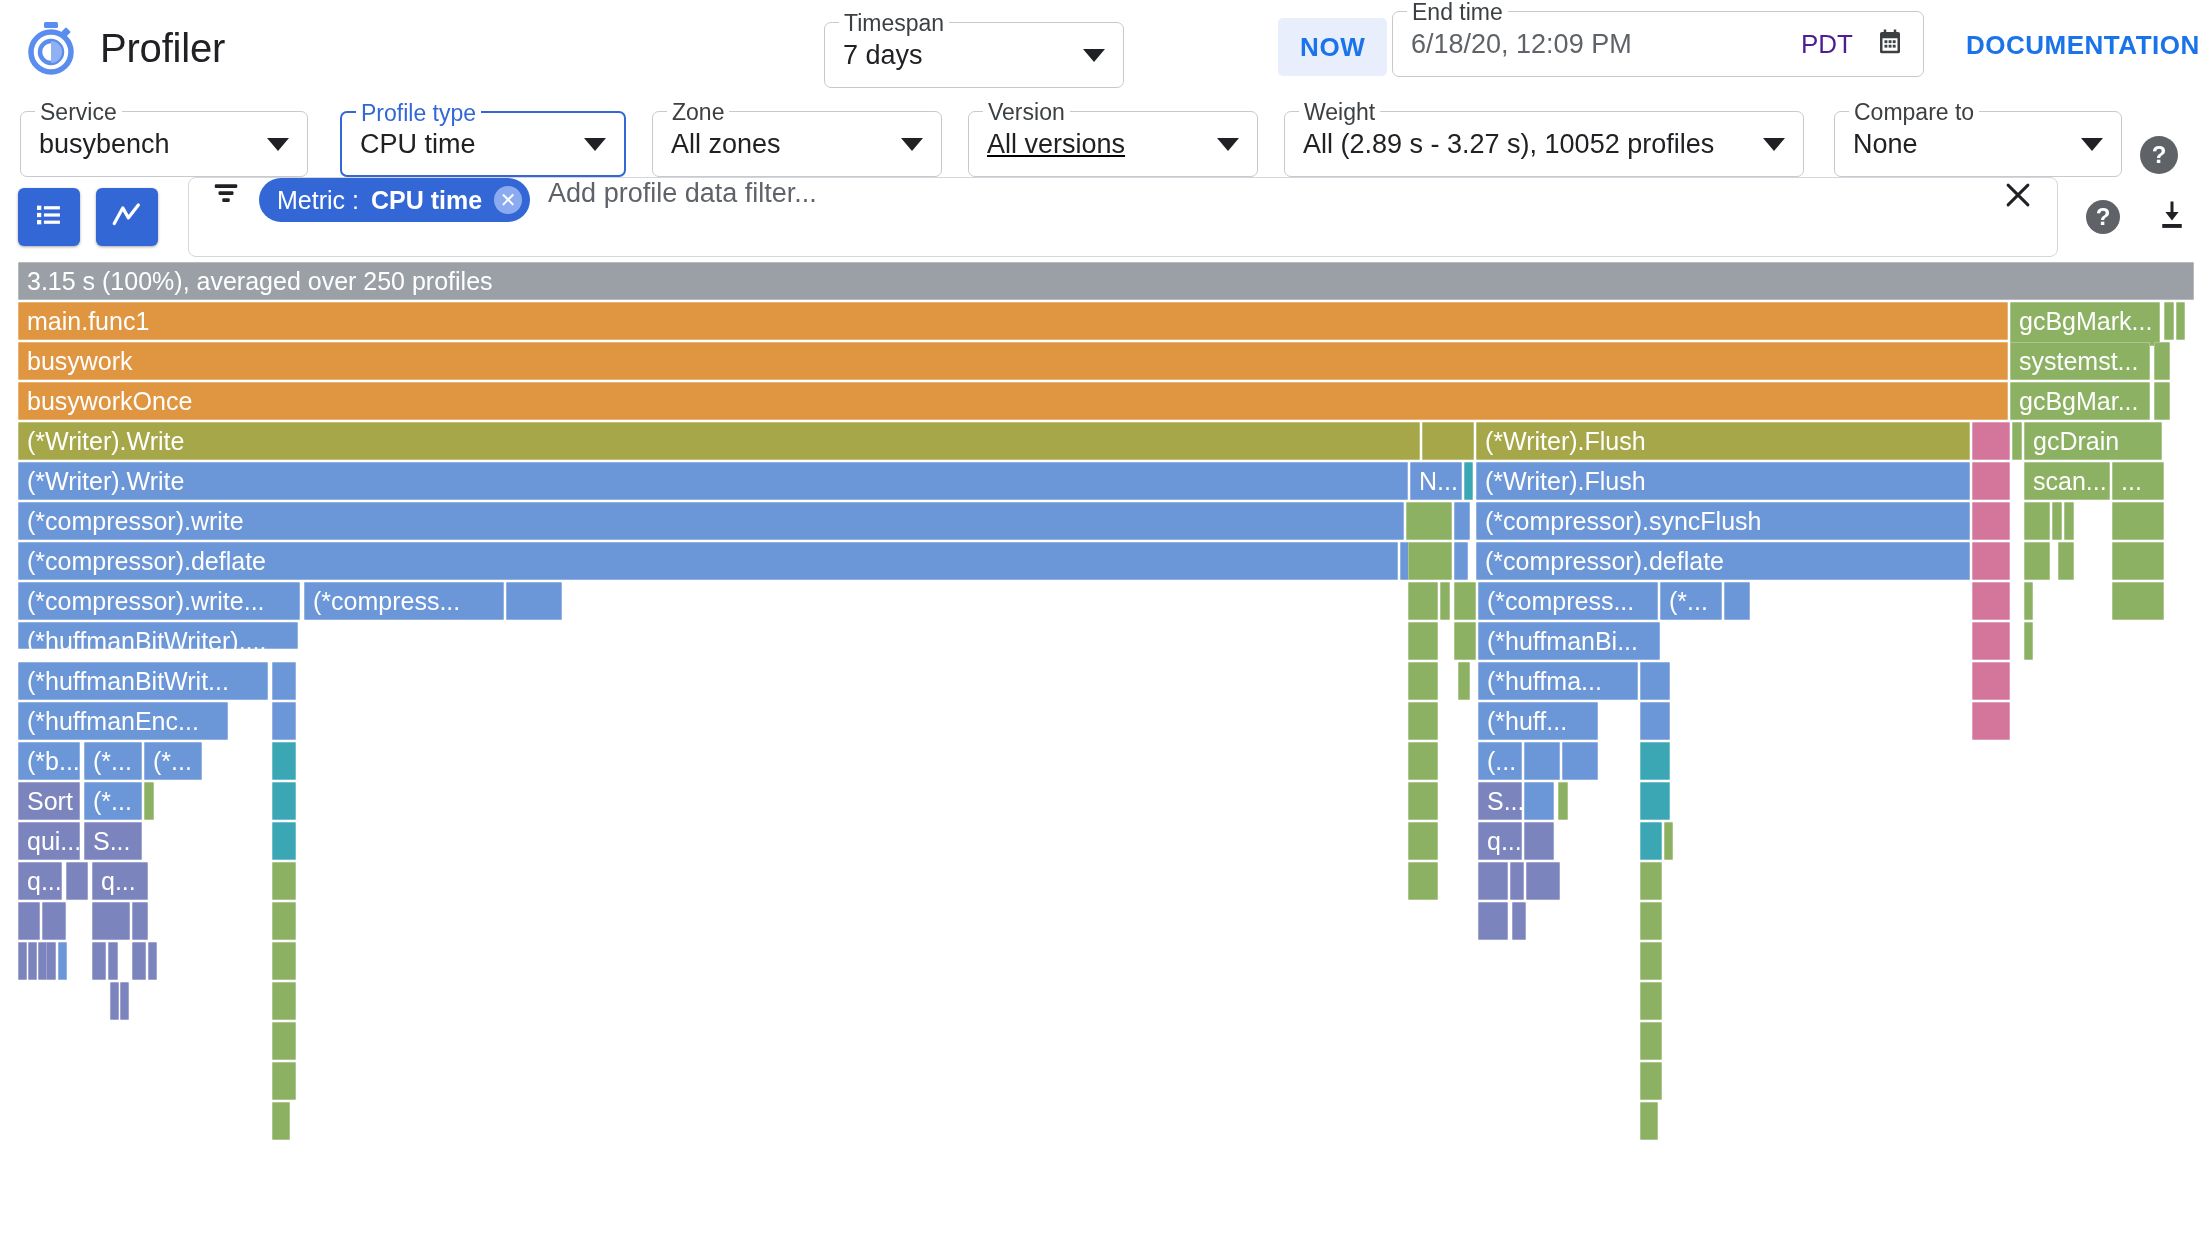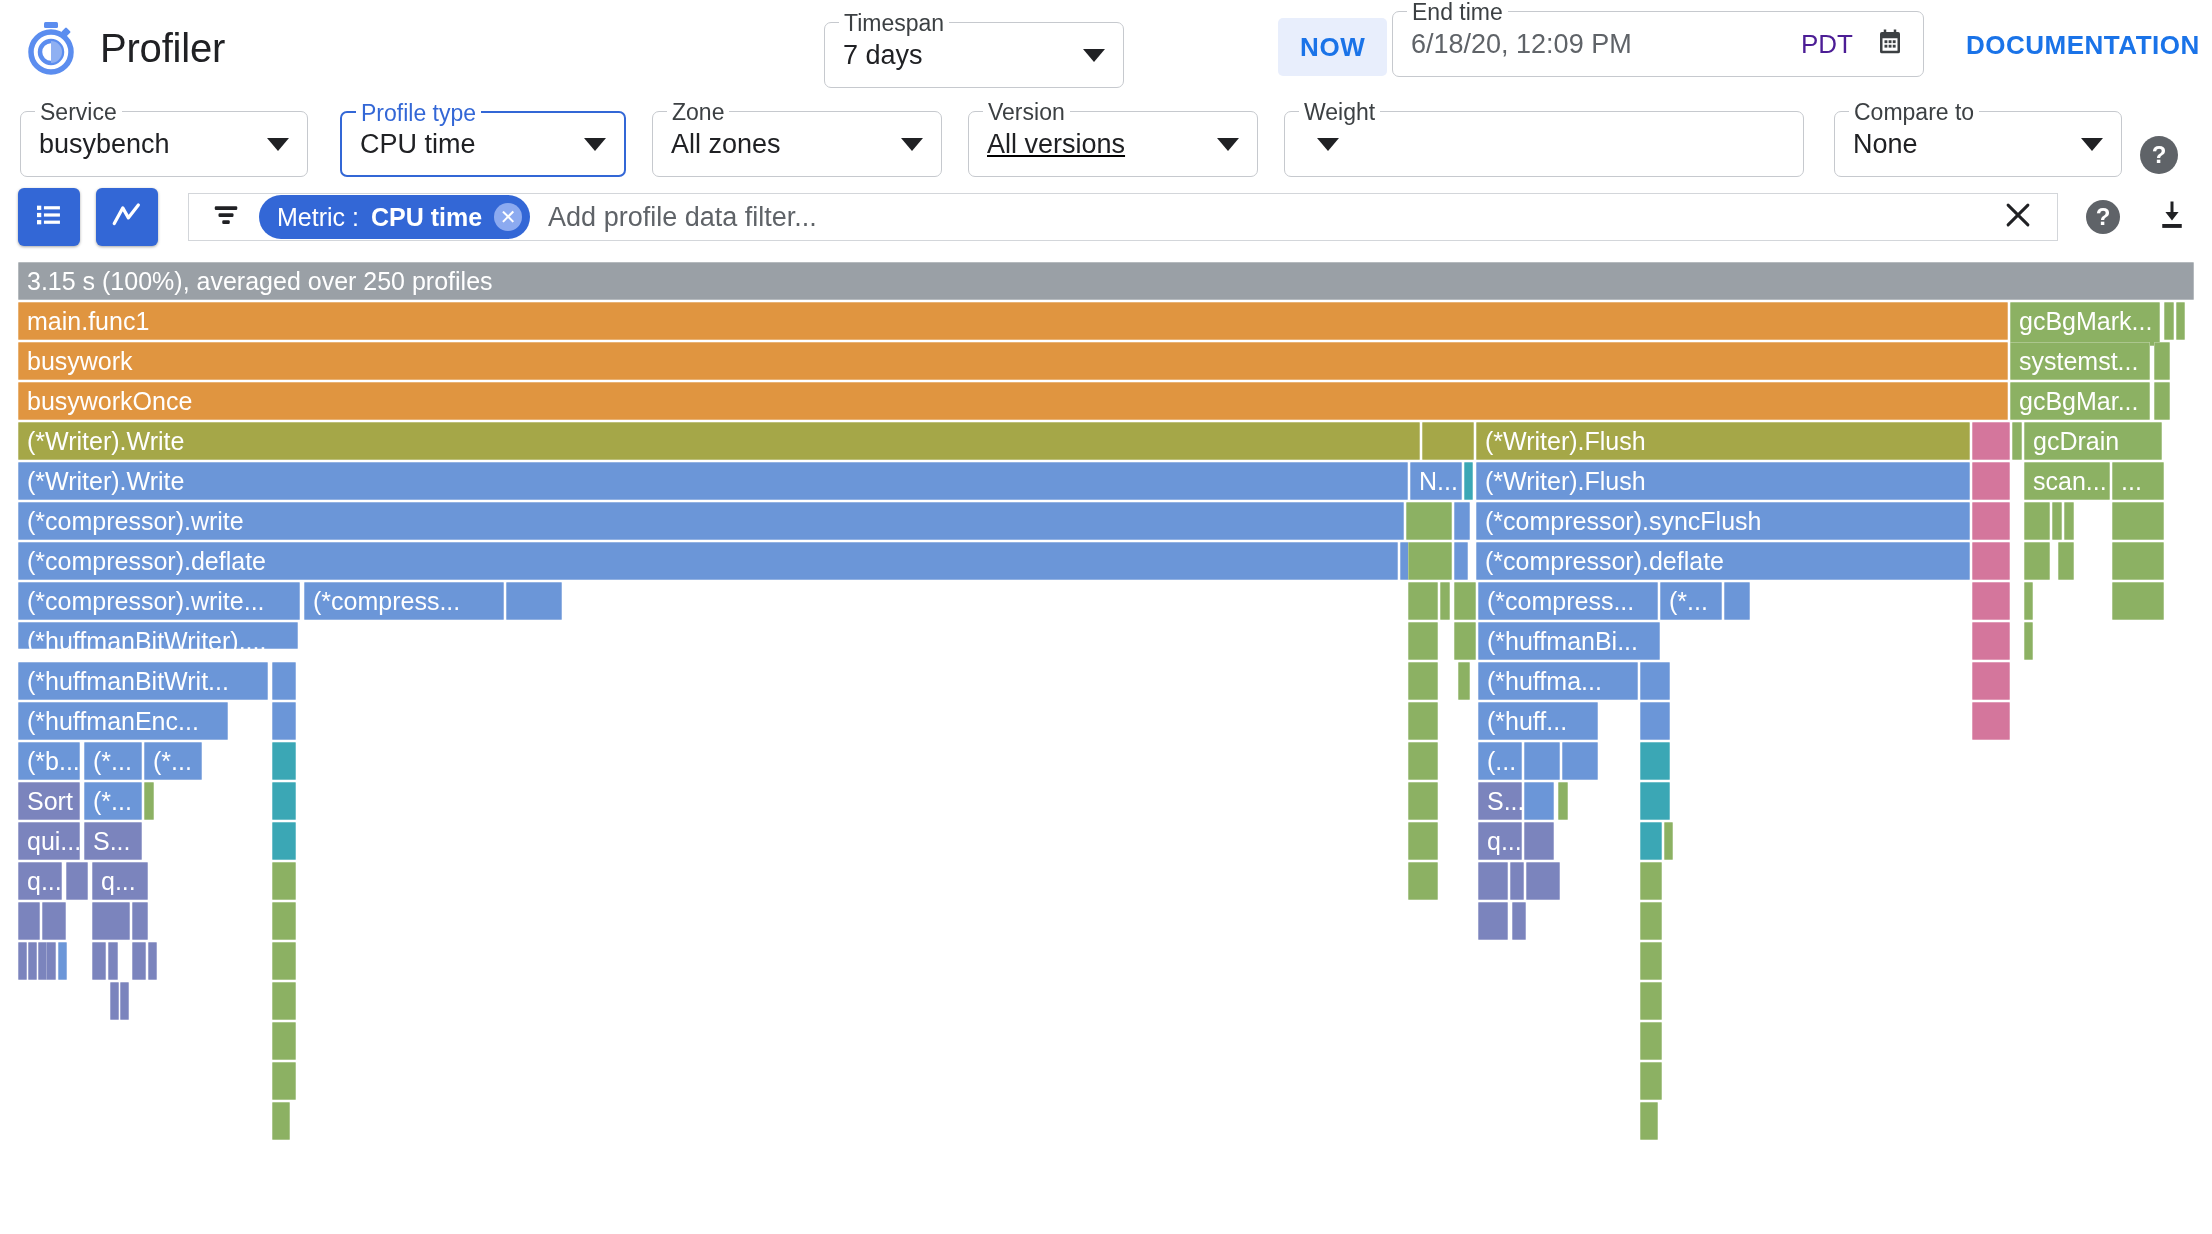--- a/index.html
+++ b/index.html
@@ -116,25 +116,24 @@
     width: 62px; height: 58px;
     background: #3367d6;
     border-radius: 6px;
     display: flex; align-items: center; justify-content: center;
     box-shadow: 0 1px 3px rgba(0,0,0,.35);
     cursor: pointer;
     flex: none;
   }
   .filterbar {
     flex: 1;
-    height: 48px;
+    height: 80px;
     border: 1.6px solid #d3d6da;
-    border-radius: 0;
-    display: flex;
-    align-items: center;
+    border-radius: 8px;
+    display: flex;
     padding: 0 18px 0 22px;
     gap: 18px;
     margin-left: 14px;
     background: #fff;
   }
   .chip {
     background: #3367d6;
     color: #fff;
     border-radius: 22px;
     height: 44px;
@@ -263,20 +262,21 @@
   </div>
 
   <div class="mfield" style="position:absolute; left:968px; top:15px; width:290px;text-decoration:underline;">
     <span class="mlabel">Version</span>
     <span class="mval">All versions</span>
     <span class="caret"></span>
   </div>
 
   <div class="mfield" style="position:absolute; left:1284px; top:15px; width:520px;">
     <span class="mlabel">Weight</span>
+    <span class="mval">All (2.89 s - 3.27 s), 10052 profiles</span>
     <span class="caret"></span>
   </div>
 
   <div class="mfield" style="position:absolute; left:1834px; top:15px; width:288px;">
     <span class="mlabel">Compare to</span>
     <span class="mval">None</span>
     <span class="caret"></span>
   </div>
 
   <span class="help-circle" style="position:absolute; left:2140px; top:40px; width:38px; height:38px;">?</span>

